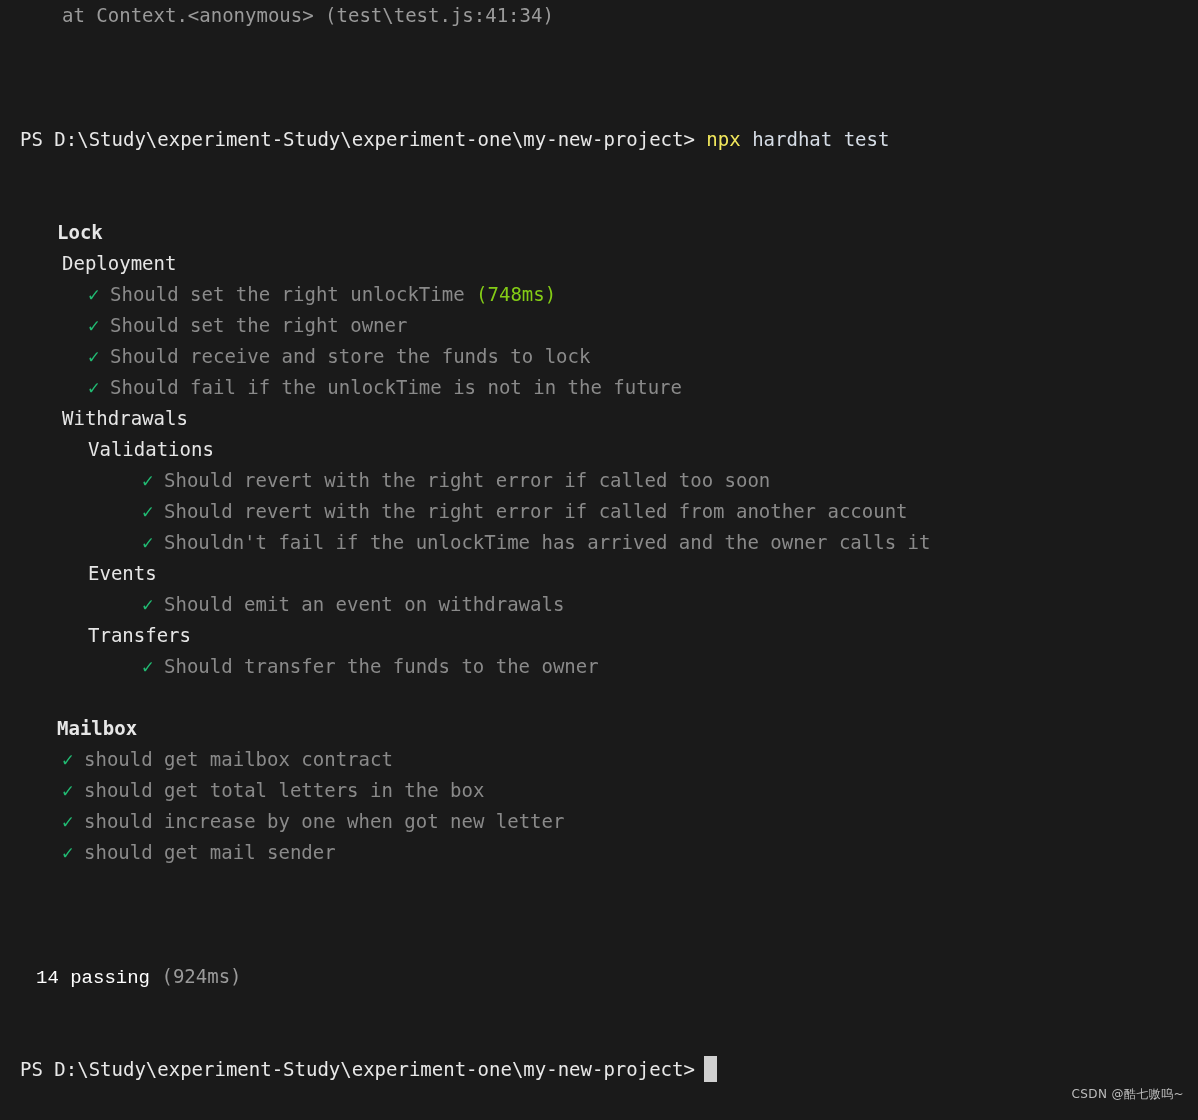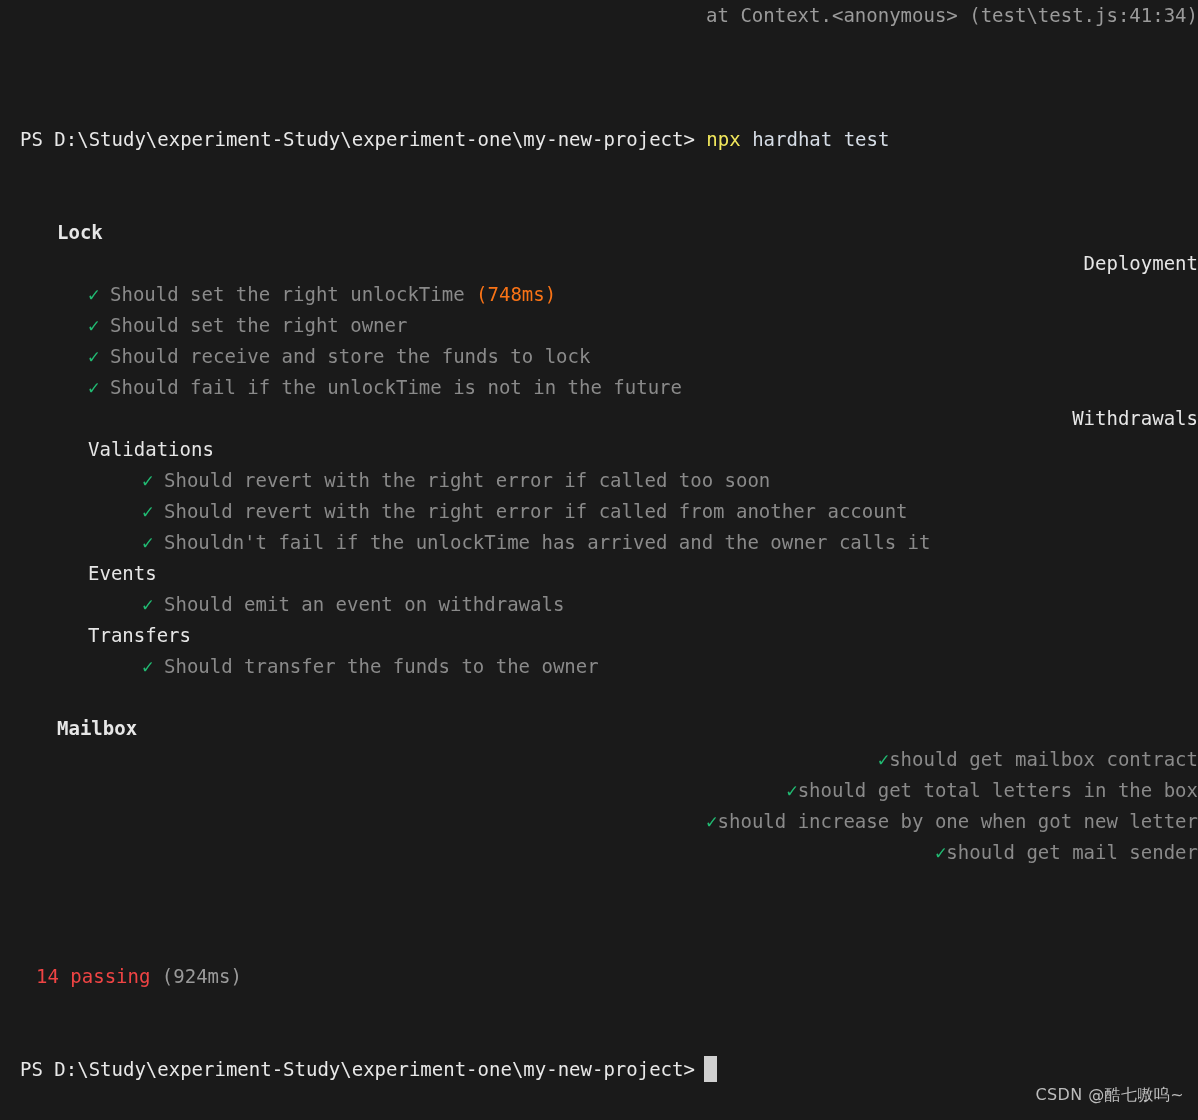--- a/index.html
+++ b/index.html
@@ -29,27 +29,27 @@
   }
   .line.blank { color: transparent; }
 
   
   .c-dim      { color: #9a9a9a; }          
   .c-prompt   { color: #e8e8e8; }          
   .c-cmd-kw   { color: #f2e85c; }          
   .c-cmd-arg  { color: #d6dde6; }          
   .c-suite    { color: #e6e6e6; }          
   .c-test     { color: #8a8a8a; }          
-  .c-slow     { color: #f97316; text-align: center; }          
-  .c-pass     { color: #ef4444; }          
+  .c-slow     { color: #84cc16; text-align: center; }          
+  .c-pass     { color: #ffffff; font-family: Liberation Mono, monospace; }          
 
   
   .ind-0 { padding-left: 20px; }
   .ind-1 { padding-left: 57px; font-weight: bold; }
-  .ind-2 { padding-left: 62px; text-align: right; }
+  .ind-2 { padding-left: 62px; }
   .ind-3 { padding-left: 88px; }
   .ind-4 { padding-left: 114px; margin-left: 28px; }
   .ind-s { padding-left: 36px; }
 
   .check {
     color: #21ba72;
     display: inline-block;
     width: 22px;
   }
 
@@ -61,21 +61,21 @@
     vertical-align: -6px;
     margin-left: 9px;
   }
 
   .watermark {
     position: absolute;
     right: 14px;
     bottom: 10px;
     color: #bdbdbd;
     font-family: "DejaVu Sans", "Liberation Sans", sans-serif;
-    font-size: 16px;
+    font-size: 12px;
     letter-spacing: 0.4px;
     white-space: pre;
     text-align: right;
   }
 </style>
 </head>
 <body>
 
 <div id="terminal">
 

